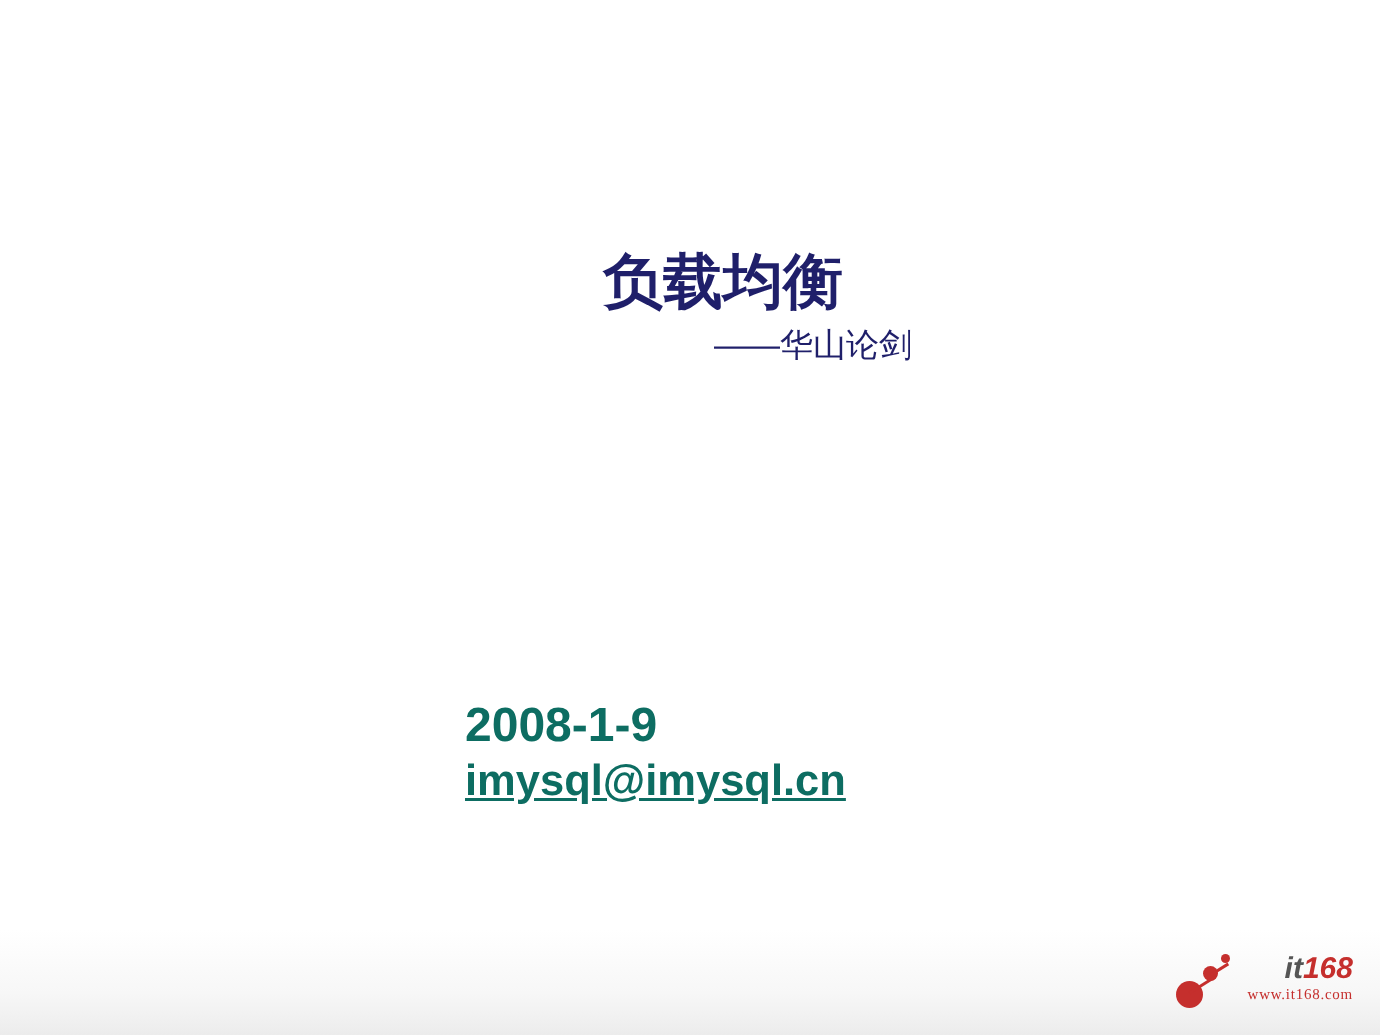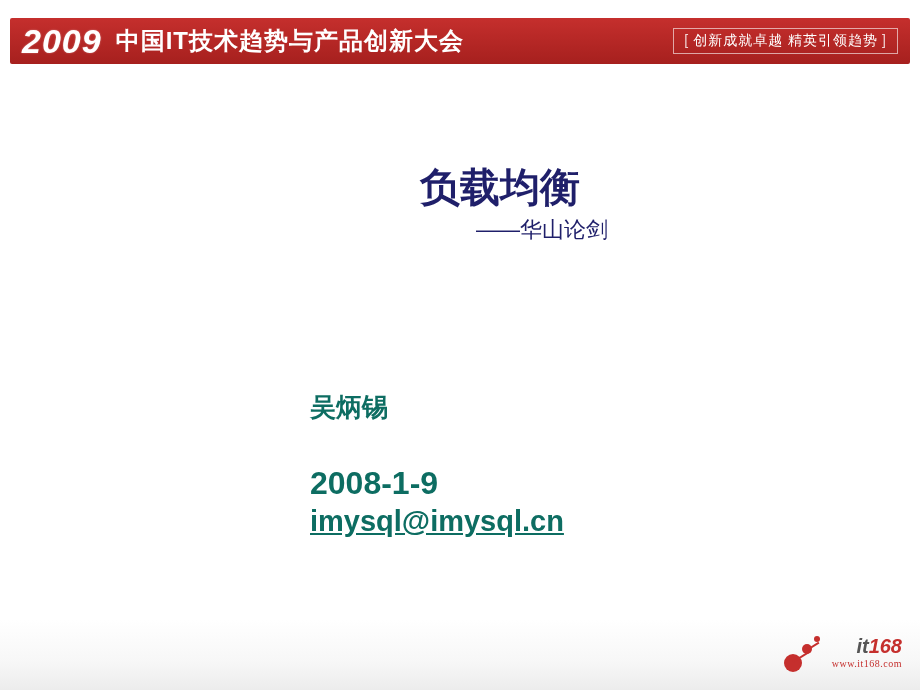--- a/index.html
+++ b/index.html
@@ -51,21 +51,21 @@
     letter-spacing: 1px;
     padding: 3px 10px;
     border: 1px solid rgba(255,255,255,0.6);
   }
   .slogan::before { content: "["; margin-right: 4px; opacity: .8; }
   .slogan::after  { content: "]"; margin-left: 4px; opacity: .8; }
 
   .title {
     position: absolute;
     top: 160px;
-    left: 420px;
+    left: 402px;
     color: #1f1f6a;
     font-size: 40px;
     font-weight: 700;
   }
   .subtitle {
     position: absolute;
     top: 215px;
     left: 476px;
     color: #1f1f6a;
     font-size: 22px;
@@ -152,30 +152,24 @@
     left: 0; right: 0; bottom: 0;
     height: 70px;
     background: linear-gradient(rgba(255,255,255,0), #f7f7f7 60%, #ececec);
     pointer-events: none;
   }
 </style>
 </head>
 <body>
 
 <div class="stage">
-  <div class="banner">
-    <span class="year">2009</span>
-    <span class="headline">中国IT技术趋势与产品创新大会</span>
-    <span class="slogan">创新成就卓越 精英引领趋势</span>
-  </div>
 
   <div class="title">负载均衡</div>
   <div class="subtitle">——华山论剑</div>
 
-  <div class="author">吴炳锡</div>
   <div class="date">2008-1-9</div>
   <a class="email">imysql@imysql.cn</a>
 
   <div class="tear"></div>
 
   <div class="footer-logo">
     <div class="dot-icon">
       <span class="d d1"></span>
       <span class="d d2"></span>
       <span class="d d3"></span>

